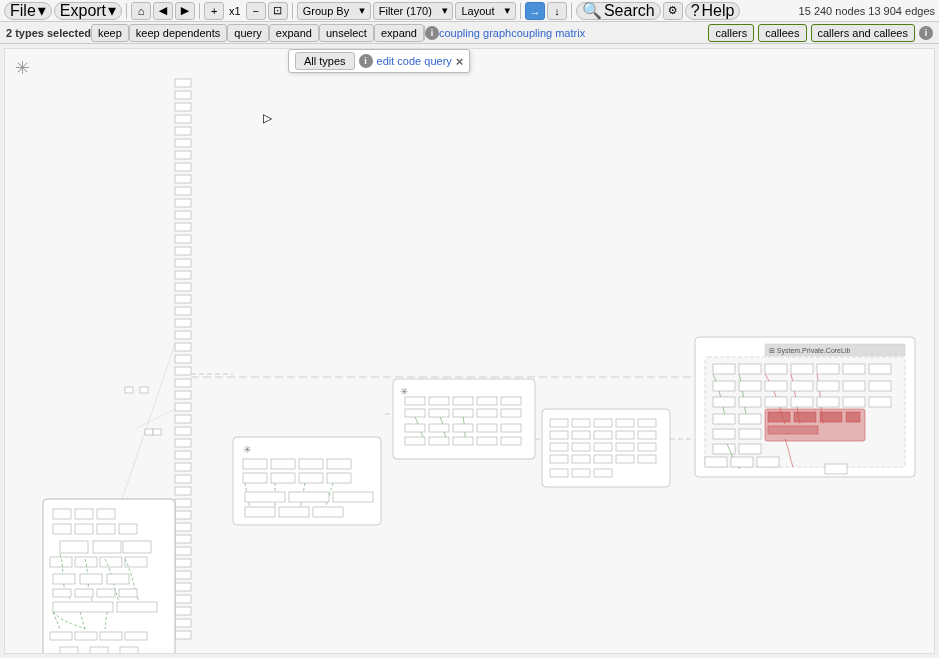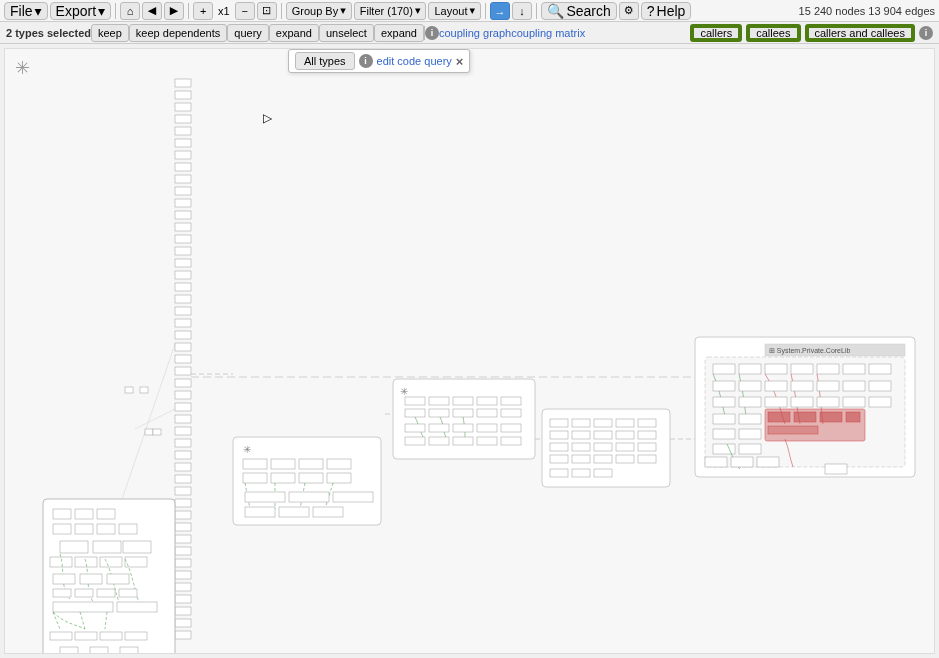--- a/index.html
+++ b/index.html
@@ -16,32 +16,32 @@
       gap: 2px;
       flex-wrap: nowrap;
     }
     .tb-btn {
       display: inline-flex;
       align-items: center;
       gap: 2px;
       padding: 1px 5px;
       background: #e8e8e8;
       border: 1px solid #bbb;
-      border-radius: 4px;
-      cursor: pointer;
-      font-size: 14px;
+      border-radius: 9px;
+      cursor: pointer;
+      font-size: 16px;
       white-space: nowrap;
       height: 18px;
     }
     .tb-separator { width: 1px; height: 16px; background: #bbb; margin: 0 2px; }
     .tb-text { font-size: 11px; padding: 0 3px; }
     .tb-dropdown {
       display: inline-flex;
       align-items: center;
-      gap: 2px;
+      gap: 10px;
       padding: 1px 5px;
       background: #e8e8e8;
       border: 1px solid #bbb;
       border-radius: 3px;
       cursor: pointer;
       font-size: 11px;
       height: 18px;
     }
     .tb-icon-btn {
       display: inline-flex;
@@ -111,21 +111,21 @@
     }
     .right-btns {
       margin-left: auto;
       display: flex;
       align-items: center;
       gap: 4px;
     }
     .right-btn {
       padding: 1px 6px;
       background: #e8e8e8;
-      border: 4px solid #4d7c0f;
+      border: 1px solid #4d7c0f;
       border-radius: 3px;
       cursor: pointer;
       font-size: 11px;
       height: 18px;
       display: inline-flex;
       align-items: center;
     }
 
     
     #main-area {

